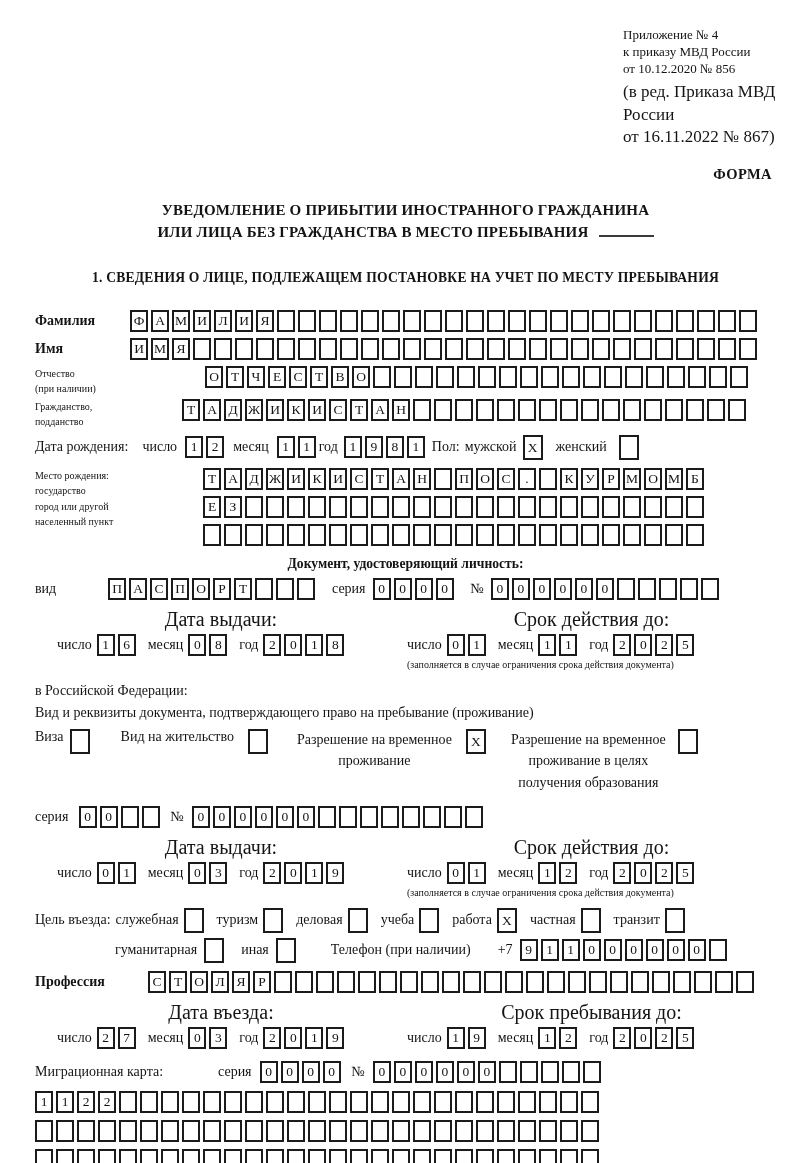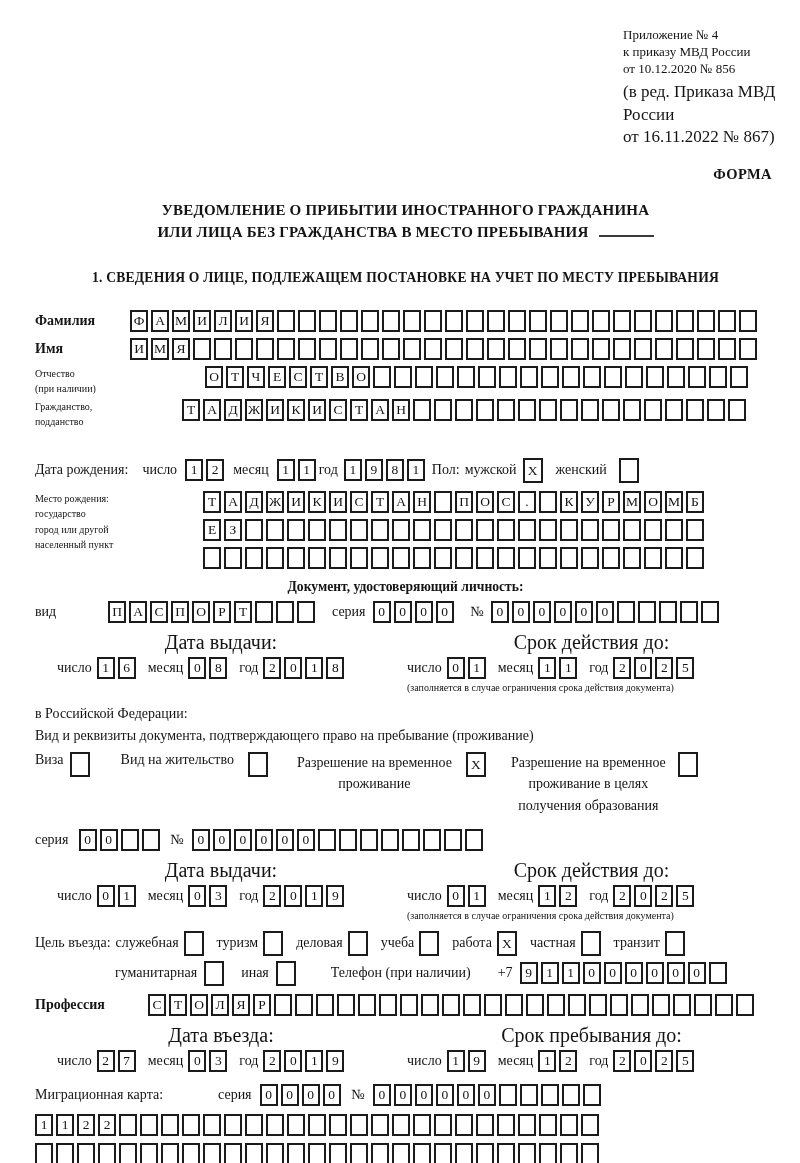--- a/index.html
+++ b/index.html
@@ -27,21 +27,21 @@
   .boxstack > .boxes { display:flex; }
 
   .r-surname { margin-top:24px; }
   .r-surname .lbl, .r-name .lbl { display:inline-block; width:95px; padding-top:3px; }
   .r-name { margin-top:6px; }
   .r-patro { margin-top:6px; }
   .r-patro .lblcol { width:170px; }
   .r-citiz { margin-top:2px; }
   .r-citiz .lblcol { width:147px; }
 
-  .r-bdate { margin-top:28px; align-items:center; font-size:14px; }
+  .r-bdate { margin-top:5px; align-items:center; font-size:14px; }
   .r-bdate .gap { display:inline-block; }
 
   .r-bplace { margin-top:8px; }
   .r-bplace .lblcol { width:168px; }
   .r-bplace .boxes { margin-bottom:6px; }
 
   .dochdr { text-align:center; font-weight:bold; font-size:13.6px; margin-top:4px; }
   .r-vid { margin-top:6px; align-items:center; font-size:14px; }
   .r-vid .lbl-vid { display:inline-block; width:73px; }
   .mlbl { margin:0 7px 0 14px; }

